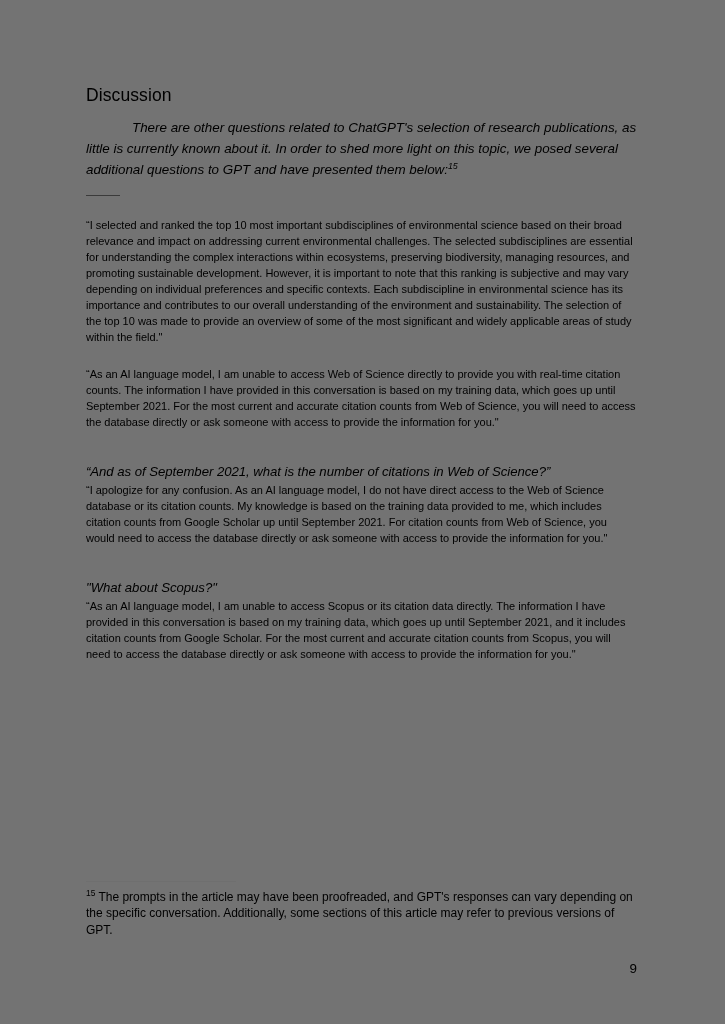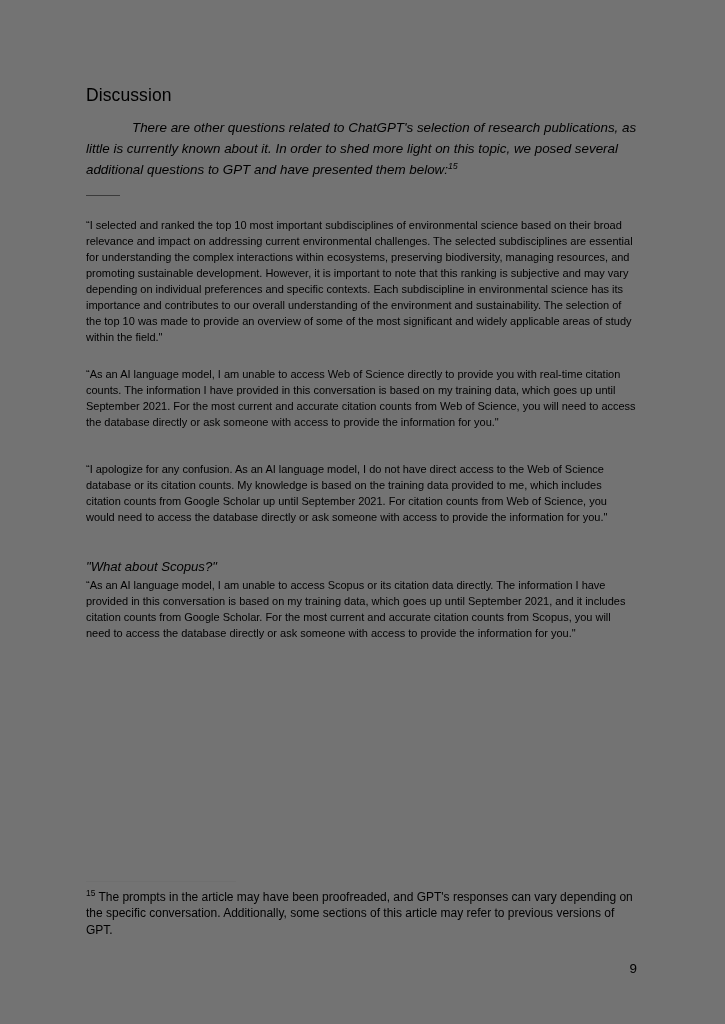--- a/index.html
+++ b/index.html
@@ -132,20 +132,21 @@
       </div>
 
       <div class="qa-block">
       </div>
 
       <div class="qa-block">
         <p class="qa-answer">“As an AI language model, I am unable to access Web of Science directly to provide you with real-time citation counts. The information I have provided in this conversation is based on my training data, which goes up until September 2021. For the most current and accurate citation counts from Web of Science, you will need to access the database directly or ask someone with access to provide the information for you."</p>
       </div>
 
       <div class="qa-block extra-gap">
+        <p class="qa-question">“And as of September 2021, what is the number of citations in Web of Science?”</p>
         <p class="qa-answer">“I apologize for any confusion. As an AI language model, I do not have direct access to the Web of Science database or its citation counts. My knowledge is based on the training data provided to me, which includes citation counts from Google Scholar up until September 2021. For citation counts from Web of Science, you would need to access the database directly or ask someone with access to provide the information for you."</p>
       </div>
 
       <div class="qa-block extra-gap">
         <p class="qa-question">"What about Scopus?"</p>
         <p class="qa-answer">“As an AI language model, I am unable to access Scopus or its citation data directly. The information I have provided in this conversation is based on my training data, which goes up until September 2021, and it includes citation counts from Google Scholar.
 For the most current and accurate citation counts from Scopus, you will need to access the database directly or ask someone with access to provide the information for you."</p>
       </div>
 
     </div>

